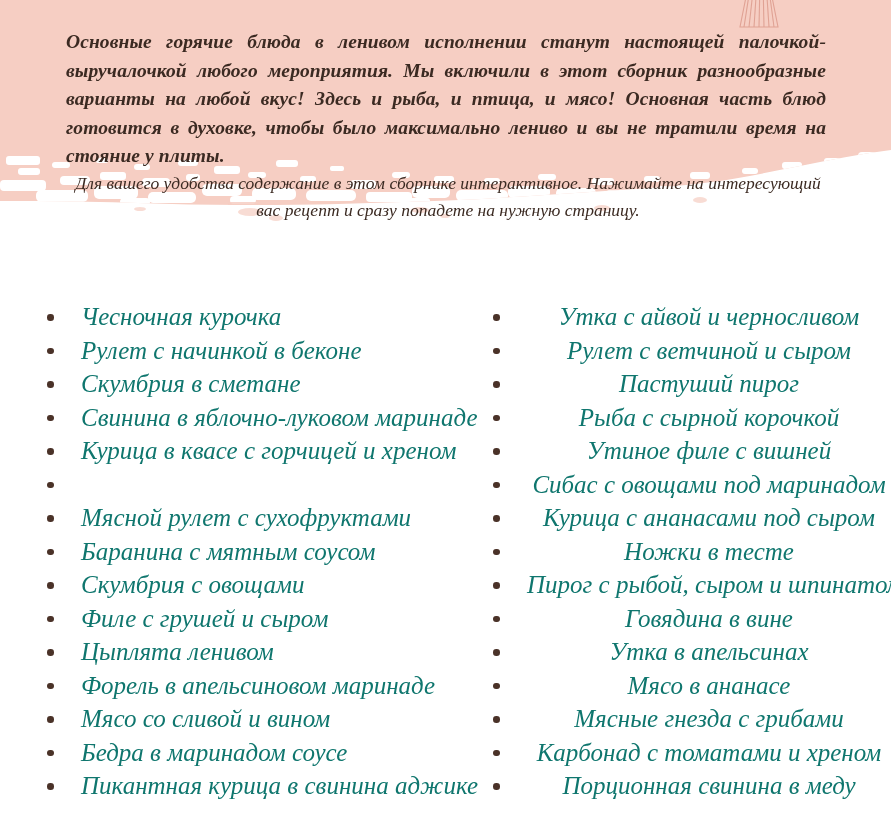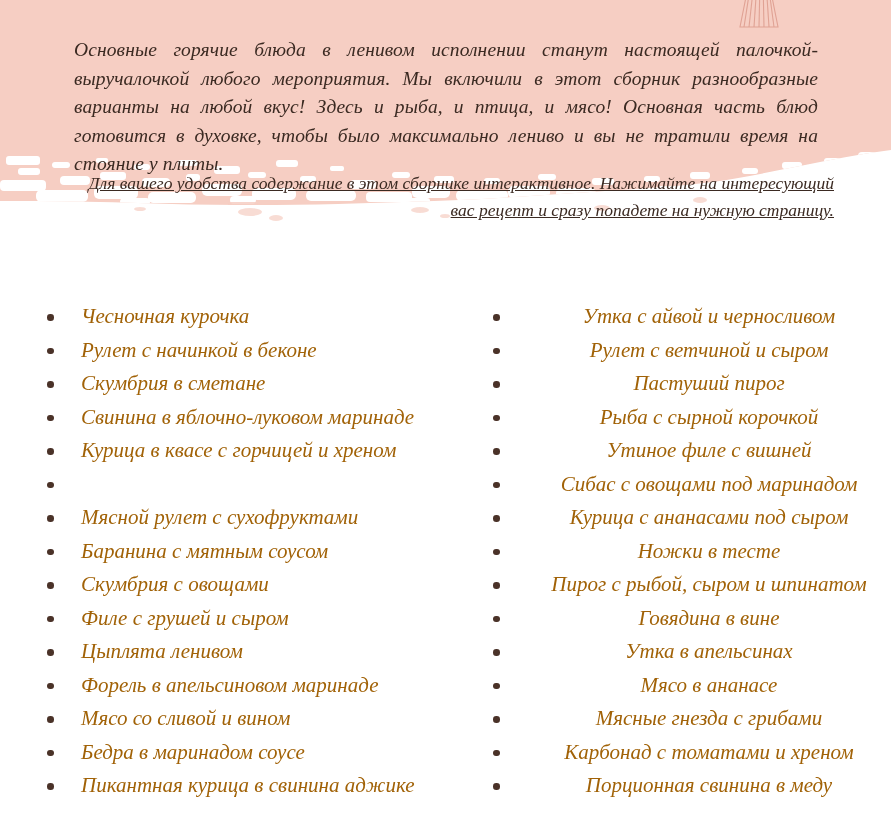--- a/index.html
+++ b/index.html
@@ -55,33 +55,32 @@
     left: 58px;
     top: 20px;
     width: 776px;
     font-style: italic;
     font-size: 19.5px;
     line-height: 28.5px;
     text-align: justify;
     color: #3b2a22;
     letter-spacing: 0.1px;
   }
-  #intro p { margin: 16px; }
+  #intro p { margin: 8px; font-weight: bold; }
 
   #interactive-note {
     position: absolute;
     left: 62px;
     top: 170px;
     width: 772px;
     font-style: italic;
     font-size: 17.5px;
     line-height: 27px;
-    text-align: right;
+    text-align: center;
     color: #3b2a22;
-    text-decoration: underline;
   }
   #interactive-note p { margin: 0; }
 
   
   #contents {
     position: absolute;
     left: 0;
     top: 300px;
     width: 891px;
     height: 535px;
@@ -91,24 +90,24 @@
     top: 0;
   }
   #col-left  { left: 46px;  width: 440px; }
   #col-right { left: 492px; width: 399px; text-align: center; }
 
   .recipe-item {
     position: relative;
     height: 33.5px;
     padding-left: 35px;
     font-style: italic;
-    font-size: 21px;
+    font-size: 25px;
     line-height: 33.5px;
     white-space: nowrap;
-    color: #a16207;
+    color: #0f766e;
     cursor: pointer;
   }
   .recipe-item .bullet {
     position: absolute;
     left: 1px;
     top: 14px;
     width: 6.5px;
     height: 6.5px;
     border-radius: 50%;
     background: #4a3228;

